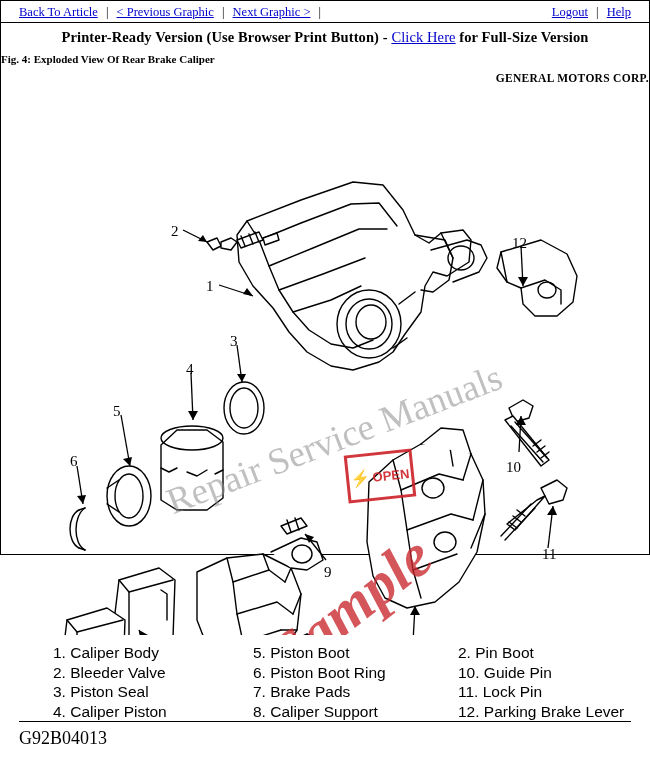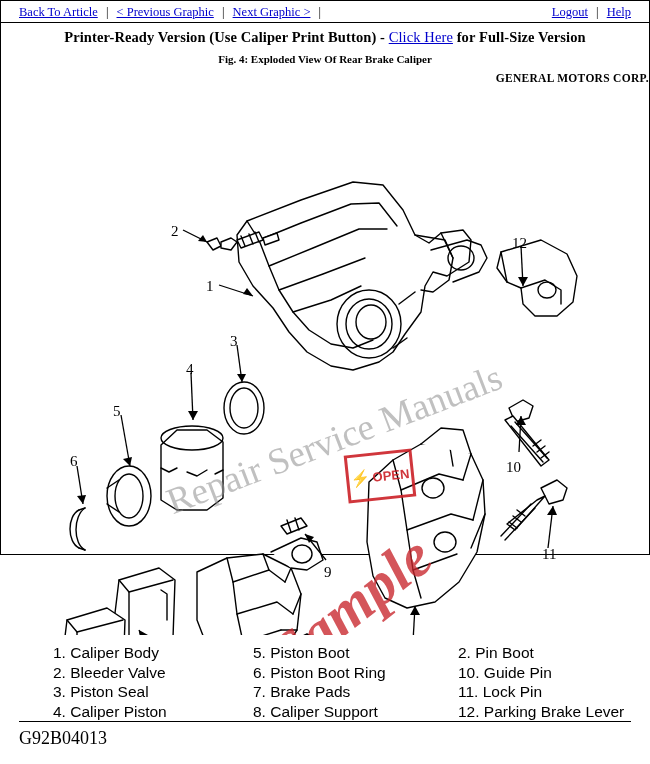--- a/index.html
+++ b/index.html
@@ -58,21 +58,21 @@
   
   .printer-line {
     text-align: center;
     font-size: 14.5px;
     font-weight: bold;
     margin-top: 6px;
     letter-spacing: 0.1px;
   }
   .printer-line .navlink { font-weight: normal; }
   .fig-line {
-    text-align: center;
+    text-align: left;
     font-size: 11px;
     font-weight: bold;
     margin-top: 7px;
   }
   .corp-line {
     text-align: right;
     font-size: 11.5px;
     font-weight: bold;
     margin-top: 7px;
     letter-spacing: 0.3px;
@@ -187,21 +187,21 @@
       <span class="sep">|</span>
     </div>
     <div class="nav-right">
       <span class="navlink">Logout</span>
       <span class="sep">|</span>
       <span class="navlink">Help</span>
     </div>
   </div>
 
   <div class="printer-line">
-    <span>Printer-Ready Version (Use Caliper Print Button) - </span><span class="navlink">Click Here</span><span> for Full-Size Version</span>
+    <span>Printer-Ready Version (Use Browser Print Button) - </span><span class="navlink">Click Here</span><span> for Full-Size Version</span>
   </div>
   <div class="fig-line">Fig. 4: Exploded View Of Rear Brake Caliper</div>
   <div class="corp-line">GENERAL MOTORS CORP.</div>
 
   <div class="drawing">
 
     <svg width="648" height="545" viewBox="0 0 648 545">
       <g fill="none" stroke="#000" stroke-width="1.4" stroke-linejoin="round" stroke-linecap="round">
 
         <path d="M236 145 L246 131 L300 110 L352 92 L382 95 L402 120 L414 145

